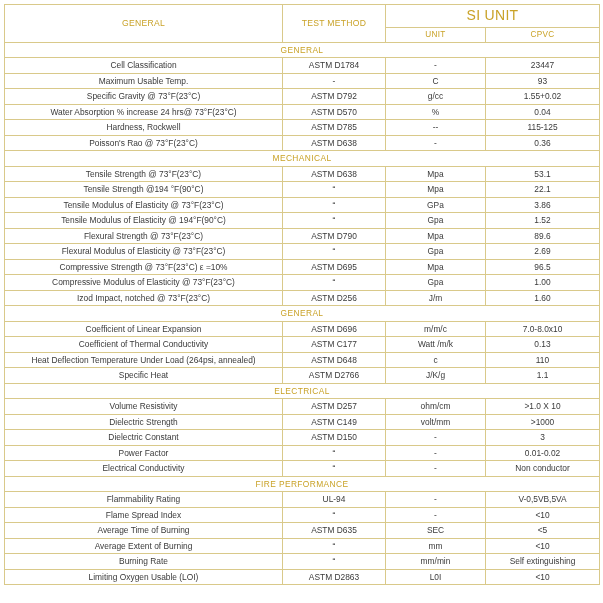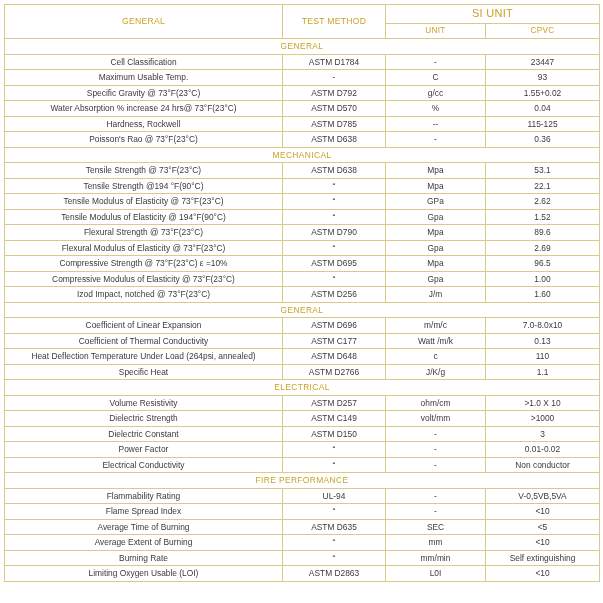--- a/index.html
+++ b/index.html
@@ -43,21 +43,21 @@
   .hdr-cell {
     color: #c9a227;
     font-weight: bold;
     font-size: 8.6px;
     letter-spacing: 0.3px;
     padding: 7px 3px;
   }
   .hdr-si {
     color: #c9a227;
     font-weight: bold;
-    font-size: 11px;
+    font-size: 14px;
     letter-spacing: 0.3px;
     padding: 4px 3px;
   }
   .hdr-sub {
     color: #c9a227;
     font-weight: bold;
     font-size: 8.2px;
     letter-spacing: 0.3px;
     padding: 4px 3px;
     margin-top: 26px;
@@ -156,21 +156,21 @@
         <tr>
           <td class="label-cell">Tensile Strength @194 °F(90°C)</td>
           <td class="val-cell">“</td>
           <td class="val-cell">Mpa</td>
           <td class="val-cell">22.1</td>
         </tr>
         <tr>
           <td class="label-cell">Tensile Modulus of Elasticity @ 73°F(23°C)</td>
           <td class="val-cell">“</td>
           <td class="val-cell">GPa</td>
-          <td class="val-cell">2.62</td>
+          <td class="val-cell">3.86</td>
         </tr>
         <tr>
           <td class="label-cell">Tensile Modulus of Elasticity @ 194°F(90°C)</td>
           <td class="val-cell">“</td>
           <td class="val-cell">Gpa</td>
           <td class="val-cell">1.52</td>
         </tr>
         <tr>
           <td class="label-cell">Flexural Strength @ 73°F(23°C)</td>
           <td class="val-cell">ASTM D790</td>

